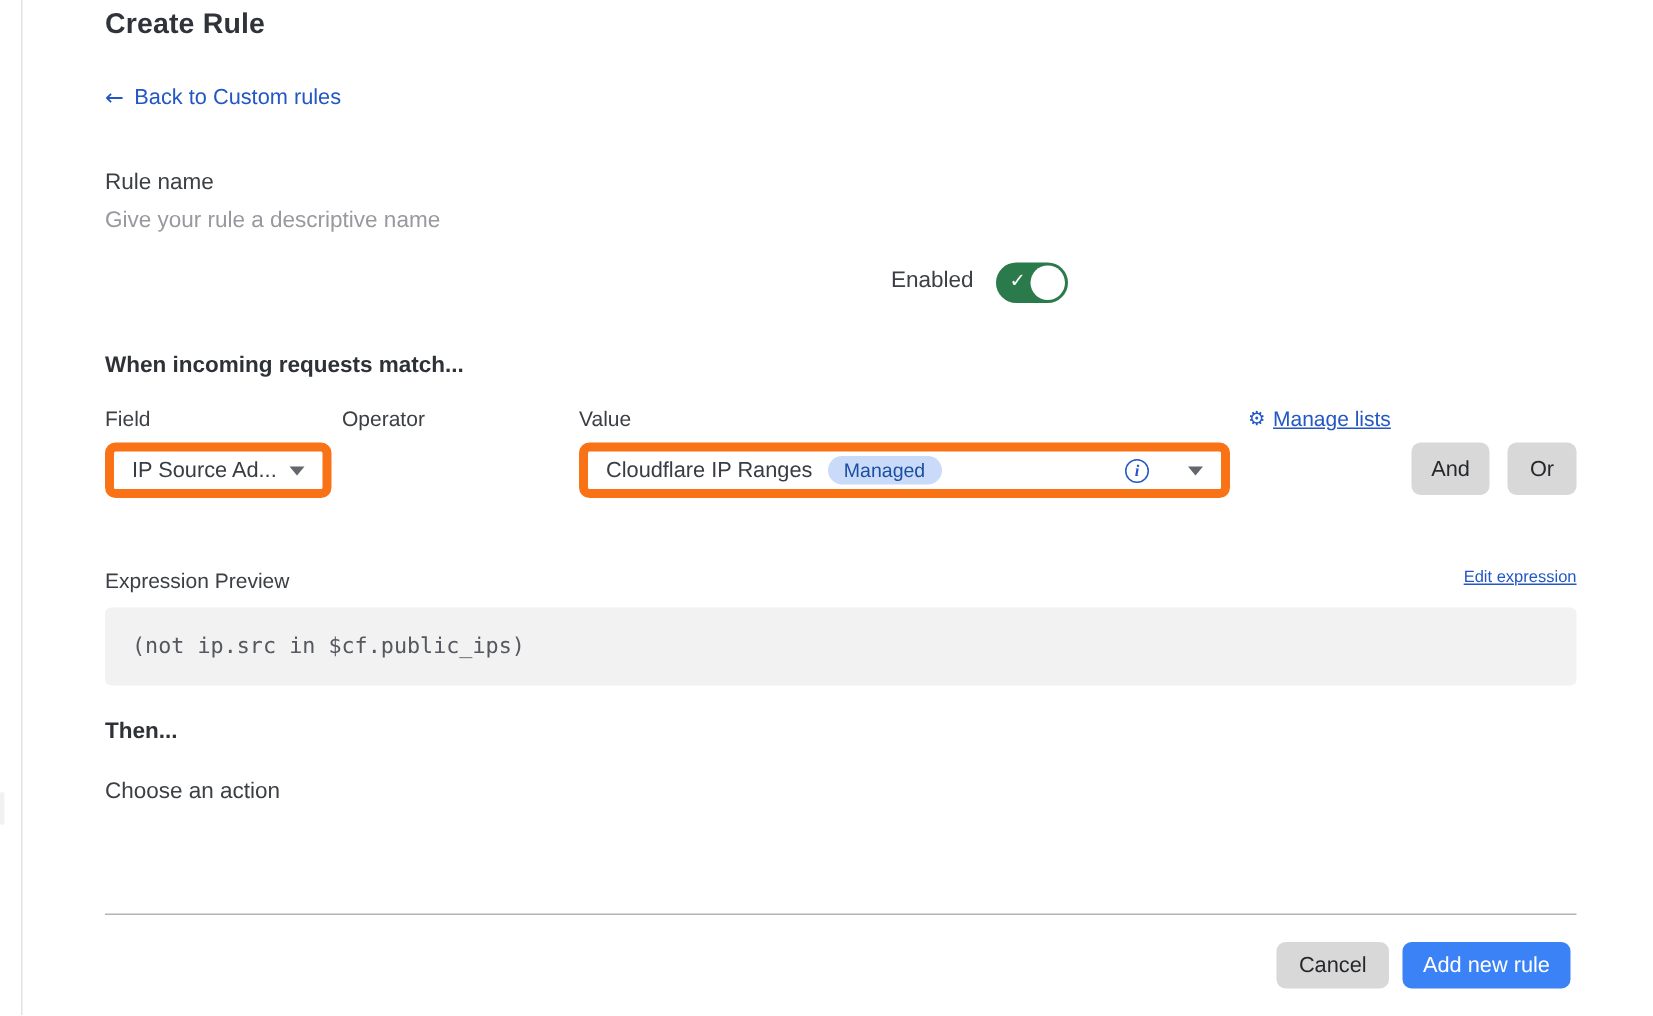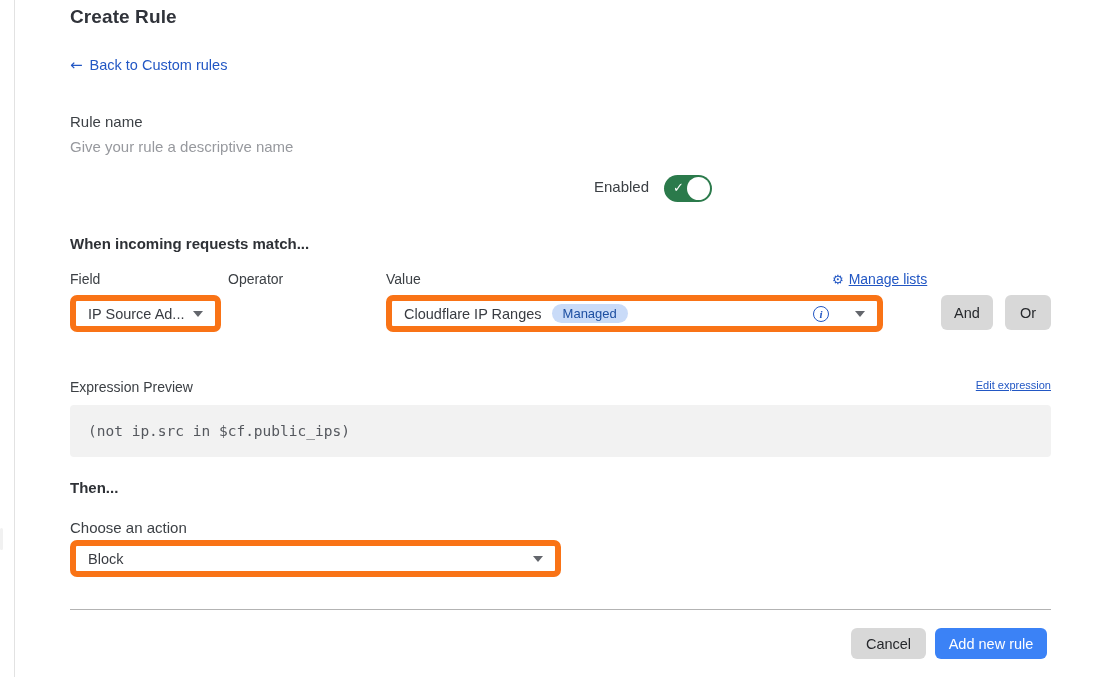--- a/index.html
+++ b/index.html
@@ -33,21 +33,21 @@
   .toggle .check { position:absolute; left:9px; top:5px; color:#ffffff; font-size:13px; font-weight:700; font-family:"DejaVu Sans", sans-serif; }
   .toggle .knob { position:absolute; right:2px; top:2px; width:23px; height:23px; border-radius:50%; background:#ffffff; }
 
   .select {
     position:absolute; height:37px; border:6px solid #f97316; border-radius:7px; background:#fff;
     display:flex; align-items:center; padding:0 12px; font-size:14.5px; color:#393c42; cursor:pointer;
   }
   .select .caret { margin-left:auto; width:0; height:0; border-left:5px solid transparent; border-right:5px solid transparent; border-top:6px solid #63666c; }
   .sel-field    { left:70px;  top:295px; width:151px; }
   .sel-operator { left:228px; top:295px; width:151px; }
-  .sel-value    { left:386px; top:295px; width:497px; gap:10px; }
+  .sel-value    { left:386px; top:295px; width:434px; gap:10px; }
   .sel-action   { left:70px;  top:540px; width:491px; }
 
   .badge { background:#c9dbf8; color:#1d4fa1; font-size:13px; border-radius:11px; padding:3px 11px; line-height:1; }
   .value-icons { margin-left:auto; display:flex; align-items:center; gap:26px; }
   .info-icon { width:16px; height:16px; border:1.4px solid #2257c4; border-radius:50%; color:#2257c4;
     display:flex; align-items:center; justify-content:center; font-size:11px; font-style:italic; font-family:"Liberation Serif", serif; font-weight:700; }
 
   .manage-lists { position:absolute; top:271px; left:832px; width:98px; font-size:14px; color:#2257c4; cursor:pointer; display:flex; align-items:center; gap:5px; }
   .manage-lists .lbl { text-decoration:underline; }
   .gear-icon { font-family:"DejaVu Sans", sans-serif; font-size:13px; color:#2257c4; }
@@ -118,21 +118,17 @@
   <button class="btn btn-or">Or</button>
 
   <div class="expr-label">Expression Preview</div>
   <a class="edit-expression">Edit expression</a>
   <div class="code-box">
     <code>(not ip.src in $cf.public_ips)</code>
   </div>
 
   <div class="section-heading" style="left:70px; top:479px;">Then...</div>
   <div class="field-label" style="left:70px; top:519px;">Choose an action</div>
-  <div class="select sel-action">
-    <span>Block</span>
-    <span class="caret"></span>
-  </div>
 
   <div class="bottom-divider"></div>
   <button class="btn btn-cancel">Cancel</button>
   <button class="btn-submit">Add new rule</button>
 </div>
 
 </body></html>

